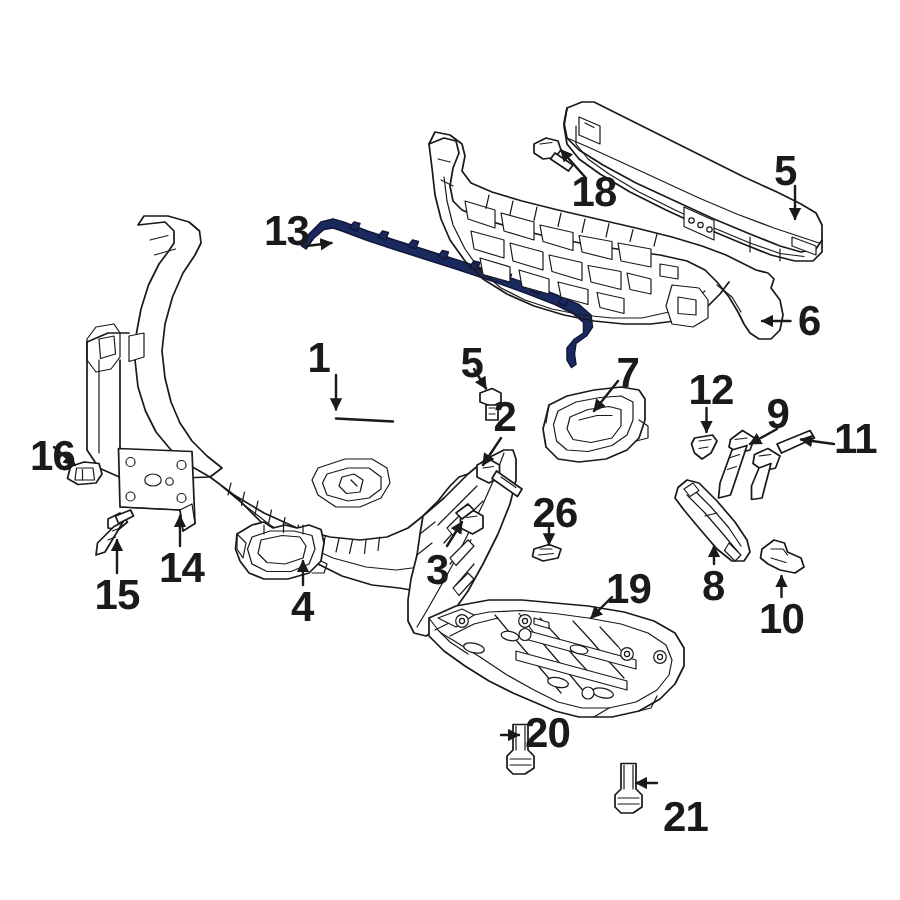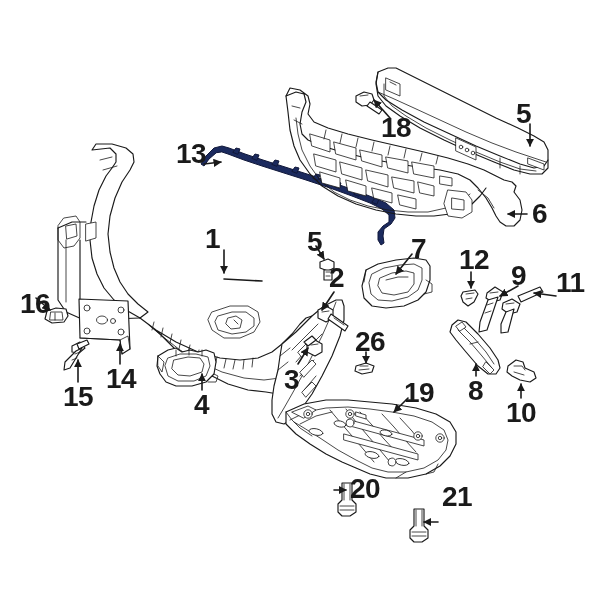--- a/index.html
+++ b/index.html
@@ -476,26 +476,26 @@
   <div class="callout-label" style="left:205px;  top:225px;">1</div>
   <div class="callout-label" style="left:329px;  top:264px;">2</div>
   <div class="callout-label" style="left:284px;  top:366px;">3</div>
   <div class="callout-label" style="left:194px;  top:391px;">4</div>
   <div class="callout-label" style="left:307px;  top:228px;">5</div>
   <div class="callout-label" style="left:532px;  top:200px;">6</div>
   <div class="callout-label" style="left:411px;  top:235px;">7</div>
   <div class="callout-label" style="left:468px;  top:377px;">8</div>
   <div class="callout-label" style="left:511px;  top:262px;">9</div>
   <div class="callout-label" style="left:506px;  top:399px;">10</div>
-  <div class="callout-label" style="left:556px;  top:269px;">11</div>
+  <div class="callout-label" style="left:556px;  top:279px;">11</div>
   <div class="callout-label" style="left:459px;  top:246px;">12</div>
   <div class="callout-label" style="left:176px;  top:140px;">13</div>
   <div class="callout-label" style="left:106px;  top:365px;">14</div>
   <div class="callout-label" style="left:63px;   top:383px;">15</div>
   <div class="callout-label" style="left:20px;   top:276px;margin-top:14px;">16</div>
   <div class="callout-label" style="left:516px;  top:100px;">5</div>
   <div class="callout-label" style="left:381px;  top:114px;">18</div>
   <div class="callout-label" style="left:404px;  top:379px;">19</div>
   <div class="callout-label" style="left:303px;  top:475px;margin-left:47px;">20</div>
-  <div class="callout-label" style="left:442px;  top:483px;">21</div>
+  <div class="callout-label" style="left:442px;  top:531px;">21</div>
   <div class="callout-label" style="left:355px;  top:328px;">26</div>
 
 </div>
 
 </body></html>

